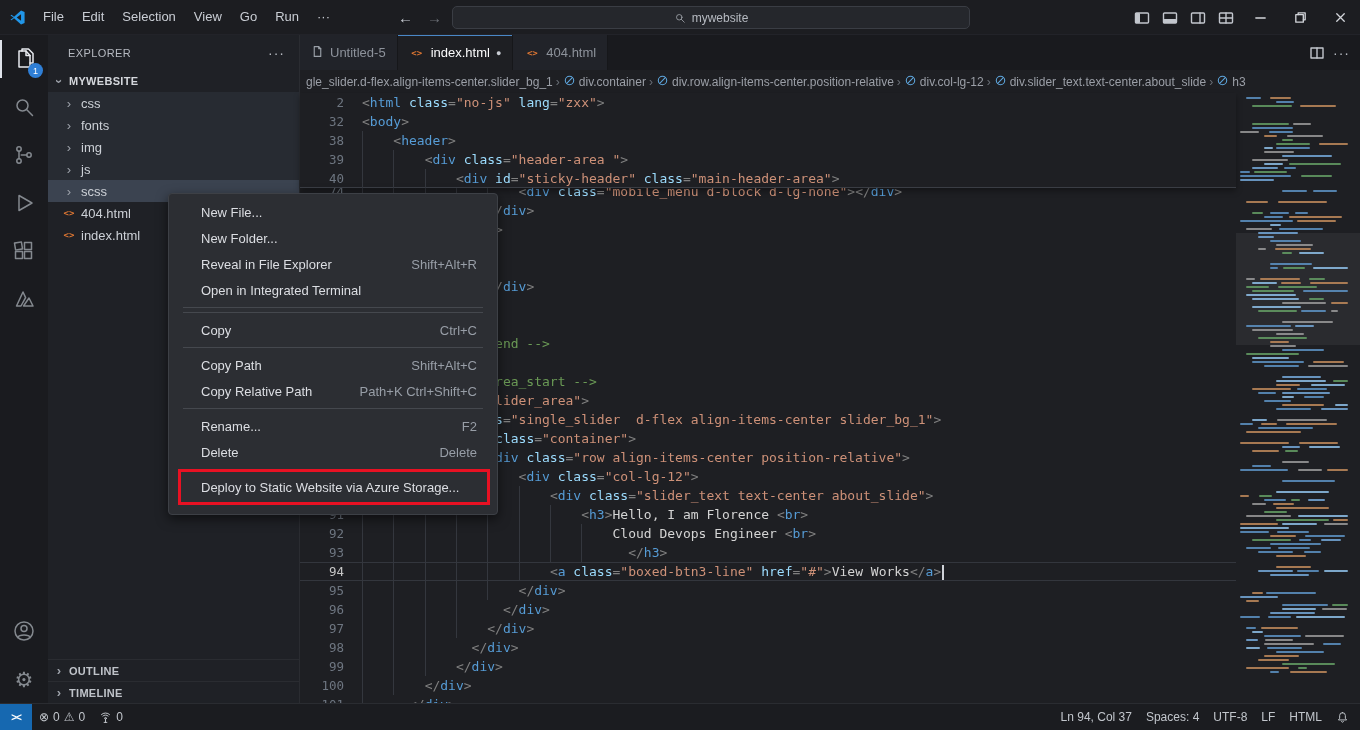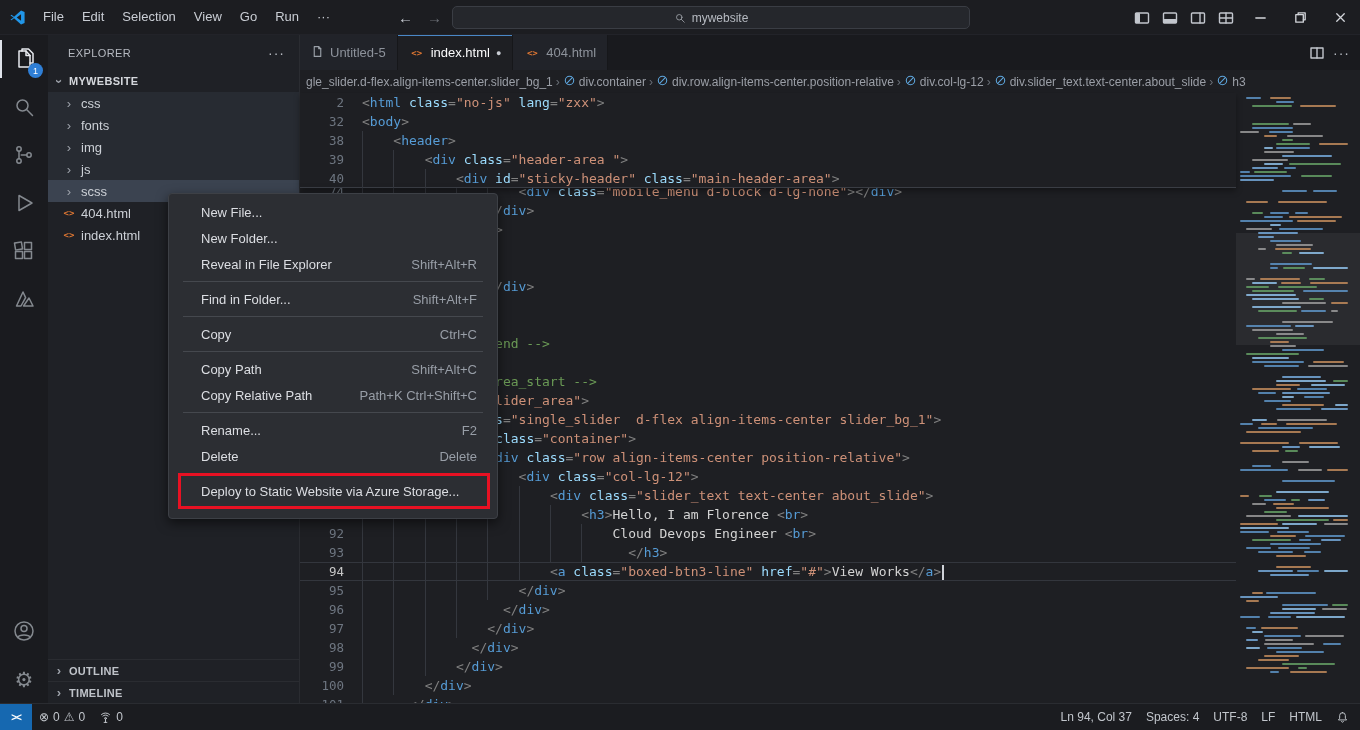--- a/index.html
+++ b/index.html
@@ -638,25 +638,25 @@
         <span class="cm-key"></span>
       </div>
       <div class="cm-item">
         <span class="cm-label">New Folder...</span>
         <span class="cm-key"></span>
       </div>
       <div class="cm-item">
         <span class="cm-label">Reveal in File Explorer</span>
         <span class="cm-key">Shift+Alt+R</span>
       </div>
+      <div class="cm-item">
+        <span class="cm-label">Open in Integrated Terminal</span>
+        <span class="cm-key"></span>
+      </div>
       <div class="cm-sep"></div>
-      <div class="cm-item">
-        <span class="cm-label">Find in Folder...</span>
-        <span class="cm-key">Shift+Alt+F</span>
-      </div>
       <div class="cm-sep"></div>
       <div class="cm-item">
         <span class="cm-label">Copy</span>
         <span class="cm-key">Ctrl+C</span>
       </div>
       <div class="cm-sep"></div>
       <div class="cm-item">
         <span class="cm-label">Copy Path</span>
         <span class="cm-key">Shift+Alt+C</span>
       </div>

